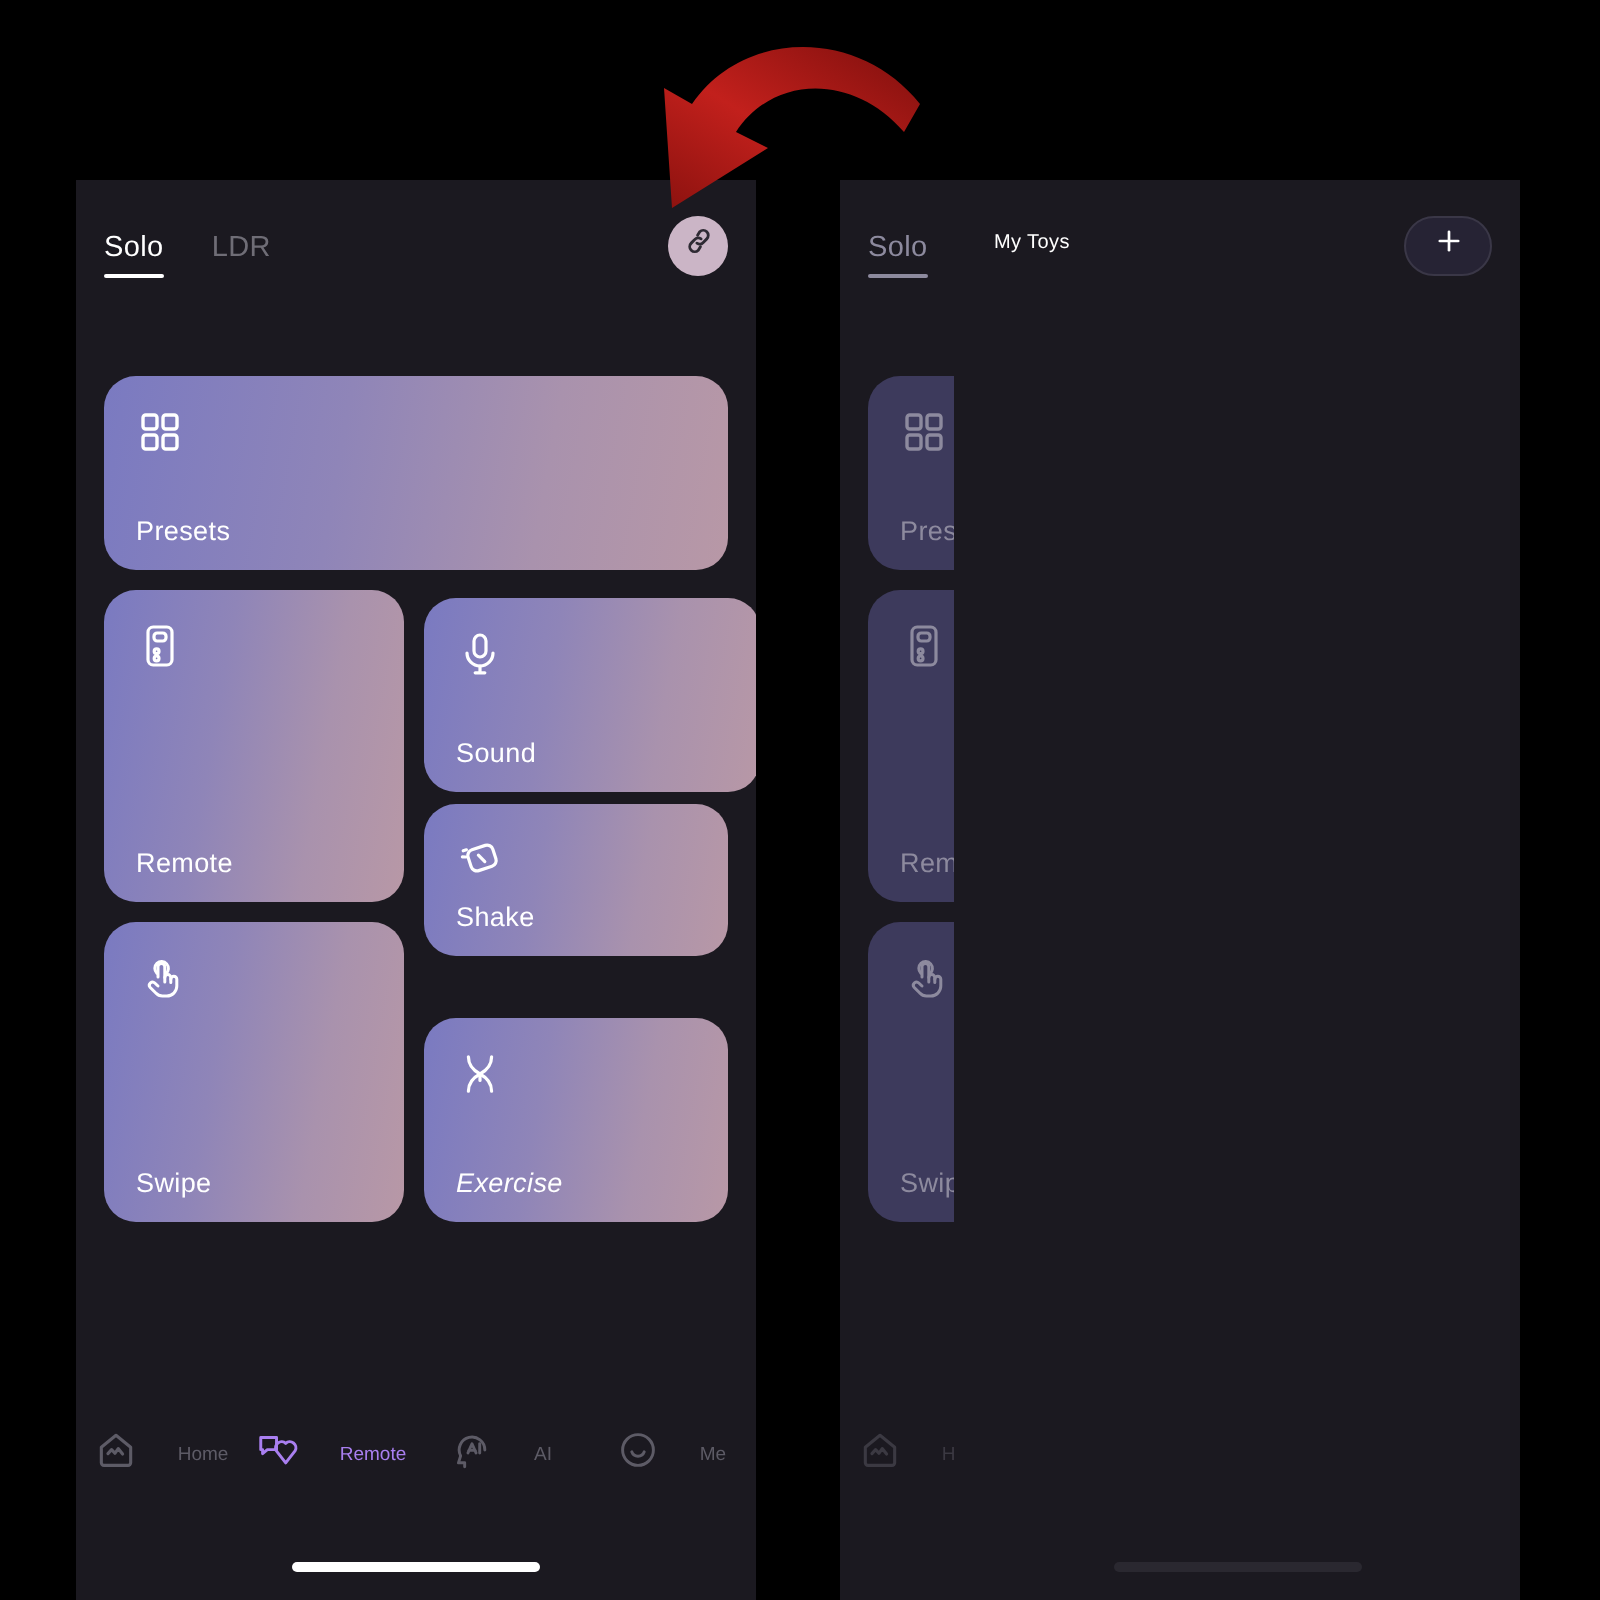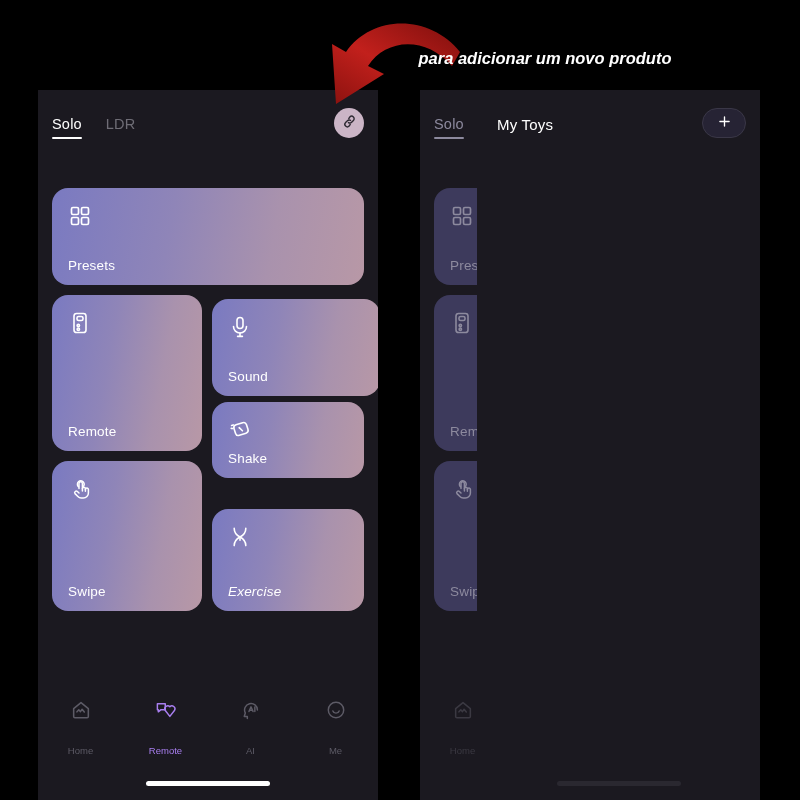--- a/index.html
+++ b/index.html
@@ -84,41 +84,41 @@
   .dim .navitem .nlabel { color: #3b3942; }
   .dim .navitem svg { stroke: #3b3942; }
   .dim .home-ind { background: #2a2830; }
 
   
   .bottomnav {
     position: absolute; left: 0; right: 0; bottom: 46px; height: 54px;
     display: flex;
   }
   .navitem {
-    flex: 1; display: flex; flex-direction: column;
+    flex: 1; display: flex; flex-direction: row;
     align-items: center; justify-content: center; gap: 20px;
   }
   .navitem svg { width: 22px; height: 22px; stroke: #5d5b66; fill: none; }
   .navitem .nlabel { font-size: 9.5px; color: #5d5b66; }
   .navitem.active svg { stroke: #a97ff0; }
   .navitem.active .nlabel { color: #a97ff0; }
 
   .home-ind {
     position: absolute; bottom: 14px; left: 50%; transform: translateX(-50%);
     width: 124px; height: 5px; border-radius: 3px; background: #ffffff;
   }
 
   
   .drawer {
     position: absolute; left: 57px; top: 0; right: 0; bottom: 0;
     background: #1b1920;
   }
   .drawer-title {
     position: absolute; left: 20px; top: 26px;
-    font-size: 15px; color: #ffffff; letter-spacing: .2px;
+    font-size: 10px; color: #ffffff; letter-spacing: .2px;
   }
 
   
   .annot {
     position: absolute; left: 395px; top: 47px; width: 300px;
     text-align: center;
     font-family: "Liberation Sans", sans-serif;
     font-style: italic; font-weight: bold;
     font-size: 16.5px; line-height: 1.35; color: #ffffff;
   }
@@ -405,16 +405,15 @@
                C 150 6, 92 6, 66 44
                L 52 36
                L 56 96
                L 104 66
                L 88 58
                C 106 30, 146 28, 172 58 Z" fill="url(#agrad)"></path>
     </svg>
   </div>
 
   <div class="annot">
-    <div>para adicionar um novo produto</div>
   </div>
 
 </div>
 
 </body></html>

